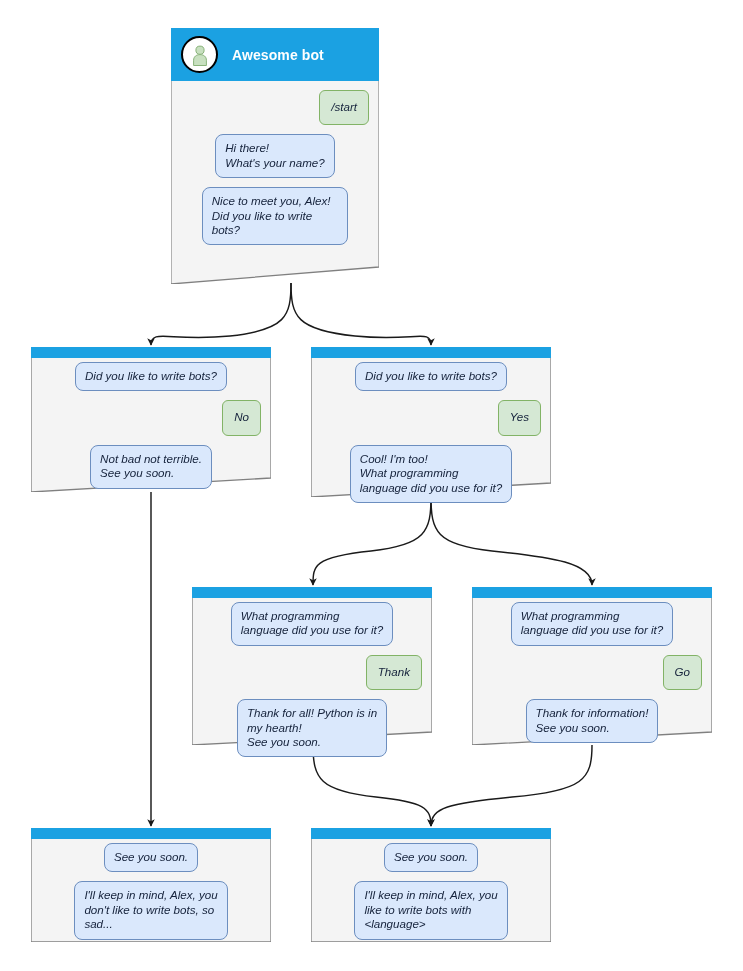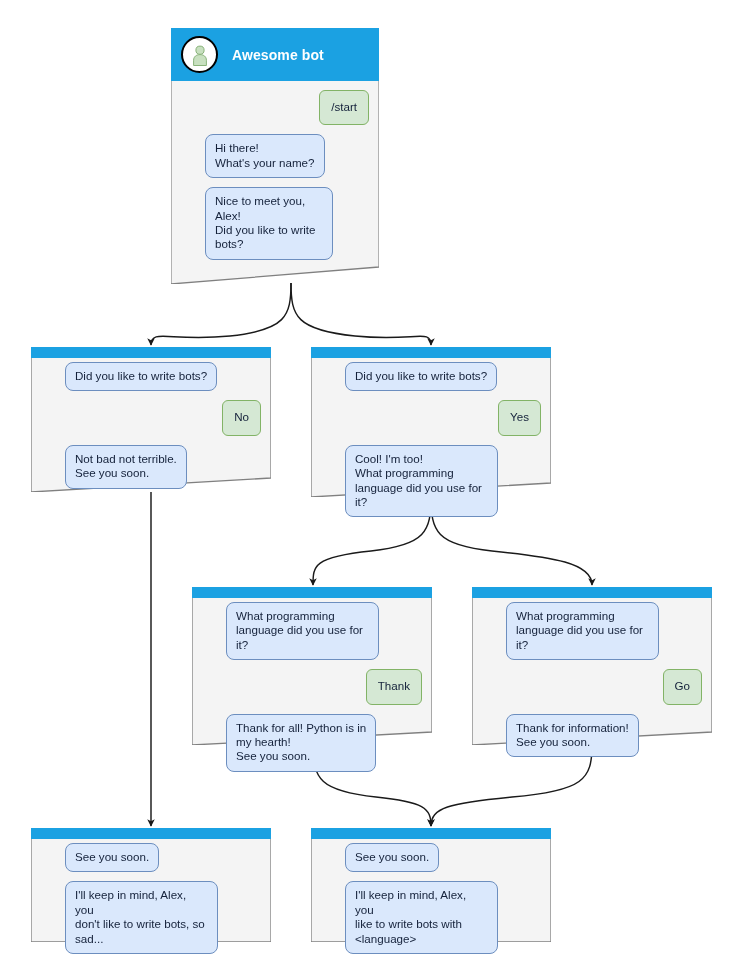--- a/index.html
+++ b/index.html
@@ -93,32 +93,33 @@
     left: 0;
     right: 0;
     bottom: 0;
     padding: 0 10px;
     box-sizing: border-box;
   }
   .row {
     display: flex;
     margin-bottom: 9px;
   }
-  .row.left { justify-content: flex-start; margin-left: 24px; }
+  .row.left { justify-content: center; }
   .row.right { justify-content: flex-end; }
 
   .bubble {
     font-size: 11.6px;
     line-height: 14.4px;
     color: #14213a;
     padding: 6px 9px 7px 9px;
     border-radius: 8px;
     box-sizing: border-box;
     white-space: pre-line;
     max-width: 78%;
+    font-style: italic;
   }
   .bubble.bot {
     background: #dae8fc;
     border: 1px solid #6c8ebf;
   }
   .bubble.user {
     background: #d5e8d4;
     border: 1px solid #82b366;
     padding: 9px 11px 10px 11px;
     border-radius: 6px;

